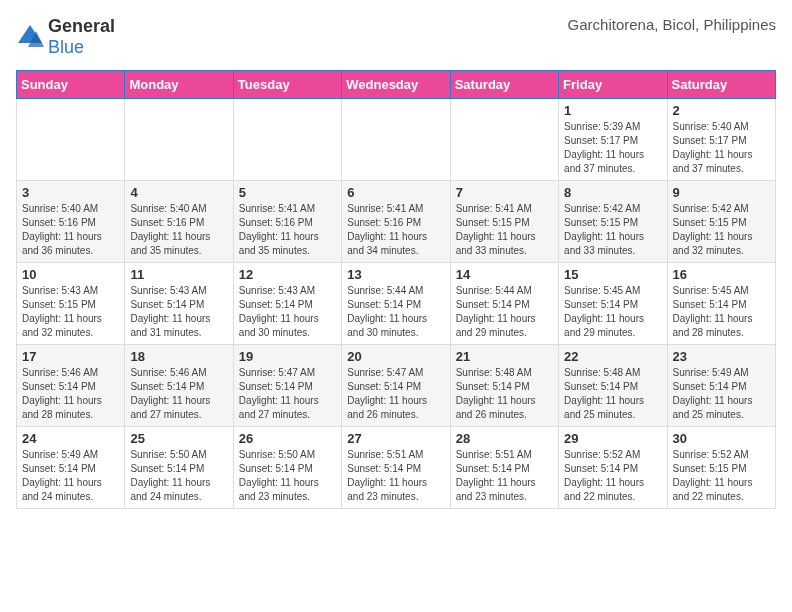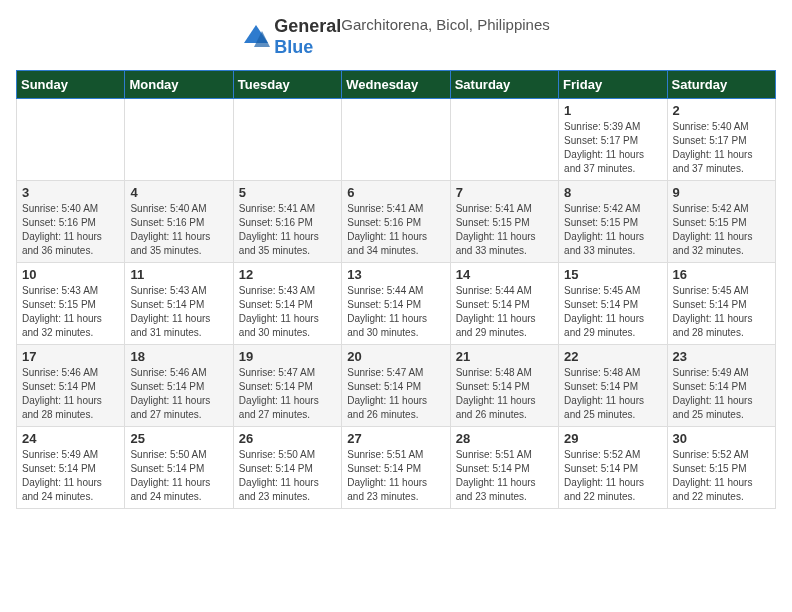--- a/index.html
+++ b/index.html
@@ -5,37 +5,37 @@
     * { box-sizing: border-box; margin: 0; padding: 0; }
     body {
       font-family: Arial, sans-serif;
       background: #fff;
       width: 792px;
       min-height: 612px;
       padding: 16px;
     }
     .header-area {
       display: flex;
-      justify-content: center;
+      justify-content: space-between;
       align-items: flex-start;
       margin-bottom: 12px;
     }
     .logo {
       display: flex;
       align-items: center;
       gap: 4px;
     }
     .logo-text-general {
       font-size: 18px;
       font-weight: bold;
       color: #333;
     }
     .logo-text-blue {
       font-size: 18px;
-      font-weight: bold;
+      font-weight: normal;
       color: #2e7bce;
     }
     .logo-icon {
       width: 28px;
       height: 28px;
     }
     .title-area {
       text-align: right;
     }
     .month-title {
@@ -45,21 +45,21 @@
     }
     .subtitle {
       font-size: 15px;
       color: #555;
     }
     table {
       width: 100%;
       border-collapse: collapse;
     }
     thead tr th {
-      background-color: #14532d;
+      background-color: #ec4899;
       color: #fff;
       font-size: 13px;
       font-weight: bold;
       padding: 6px 4px;
       text-align: left;
       border: 1px solid #2e7bce;
     }
     tbody tr td {
       vertical-align: top;
       padding: 4px 5px;

